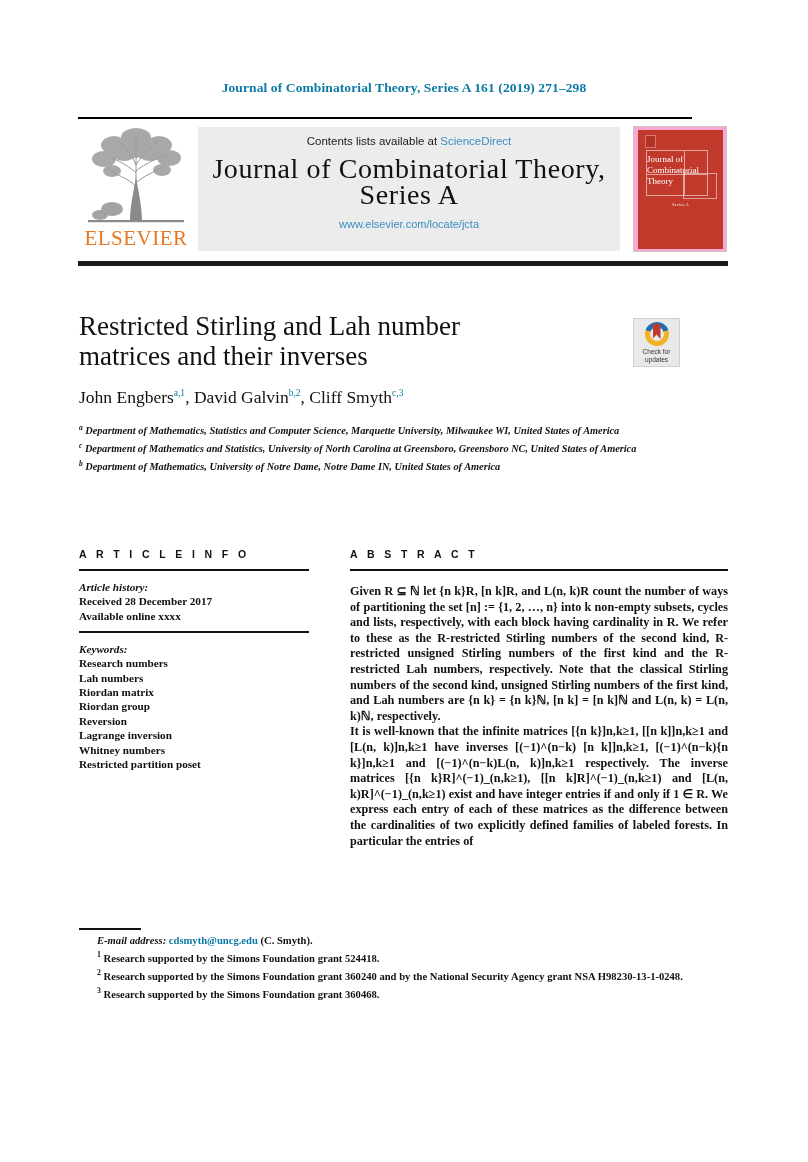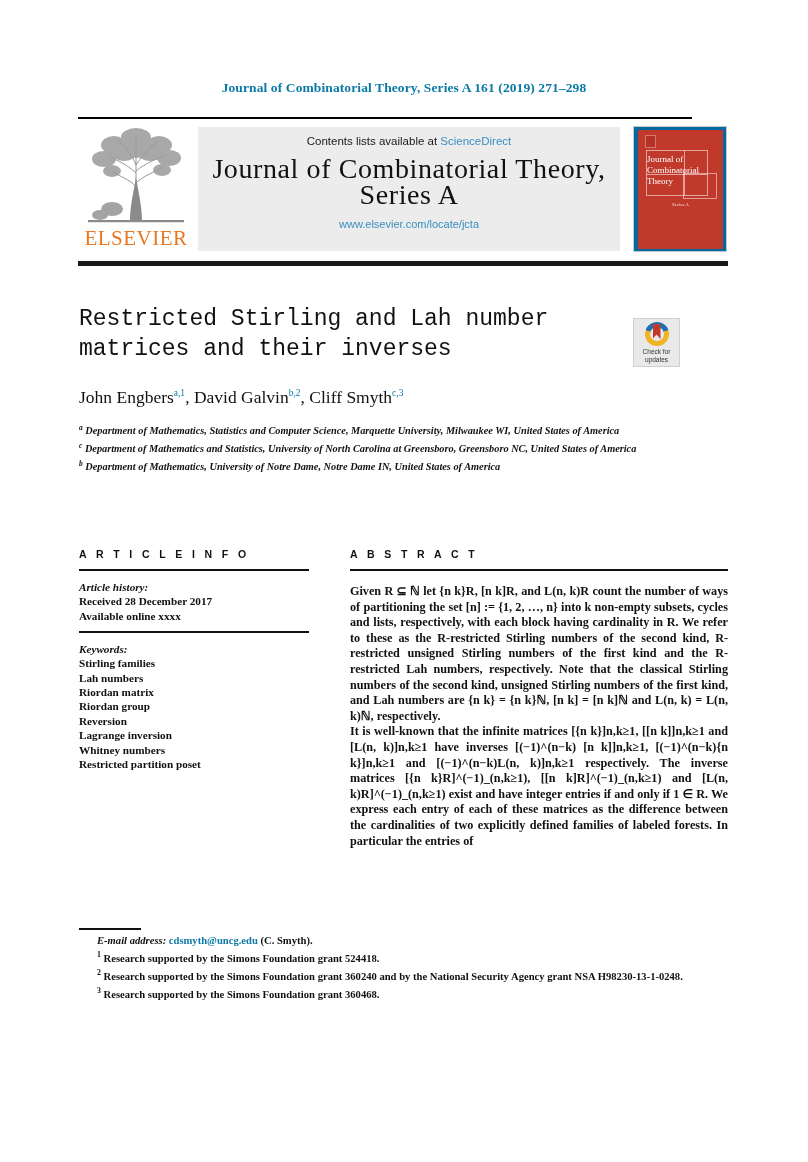--- a/index.html
+++ b/index.html
@@ -96,21 +96,21 @@
   .journal-url {
     margin-top: 10px;
     font-family: "Liberation Sans", sans-serif;
     font-size: 11px;
     color: #3a8fc0;
   }
   .cover-thumb {
     position: absolute;
     left: 633px; top: 126px;
     width: 94px; height: 126px;
-    background: #0369a1;
+    background: #f9a8d4;
     border: 1px solid #c8c8c8;
     box-sizing: border-box;
   }
   .cover-inner {
     position: absolute;
     left: 4px; top: 3px;
     width: 85px; height: 119px;
     background: #c0392b;
     overflow: hidden;
   }
@@ -163,24 +163,24 @@
     width: 85px;
     text-align: center;
     font-family: "Liberation Serif", serif;
     font-size: 5px;
     color: rgba(255,255,255,0.85);
   }
 
   
   .title {
     position: absolute;
-    left: 79px; top: 304px;
+    left: 79px; top: 311px;
     width: 470px;
-    font-family: Liberation Mono, monospace;
-    font-size: 23px;
+    font-family: Liberation Serif, serif;
+    font-size: 27px;
     line-height: 30px;
     color: #111;
   }
   .crossmark {
     position: absolute;
     left: 633px; top: 318px;
     width: 47px; height: 49px;
     background: #e9e9e9;
     border: 1px solid #cfcfcf;
     box-sizing: border-box;
@@ -446,21 +446,21 @@
     <div class="sec-head">A R T I C L E   I N F O</div>
     <div class="rule"></div>
     <div class="info-block">
       <span class="info-label">Article history:</span>
       <span class="kw-item">Received 28 December 2017</span>
       <span class="kw-item">Available online xxxx</span>
     </div>
     <div class="rule-thin"></div>
     <div class="info-block">
       <span class="info-label">Keywords:</span>
-      <span class="kw-item">Stirling families</span>
+      <span class="kw-item">Research numbers</span>
       <span class="kw-item">Lah numbers</span>
       <span class="kw-item">Riordan matrix</span>
       <span class="kw-item">Riordan group</span>
       <span class="kw-item">Reversion</span>
       <span class="kw-item">Lagrange inversion</span>
       <span class="kw-item">Whitney numbers</span>
       <span class="kw-item">Restricted partition poset</span>
     </div>
   </div>
 

